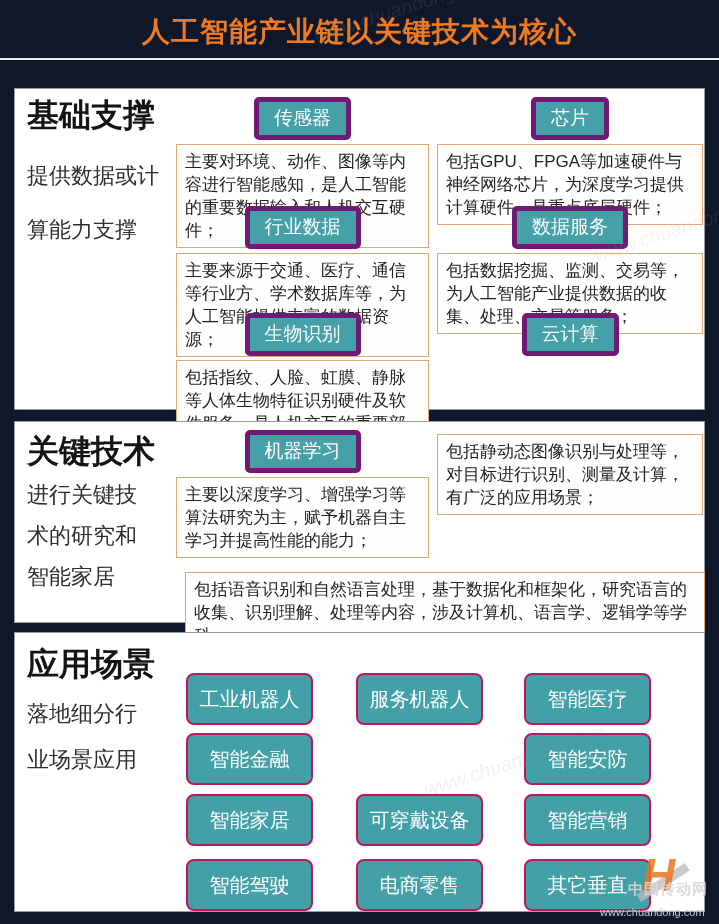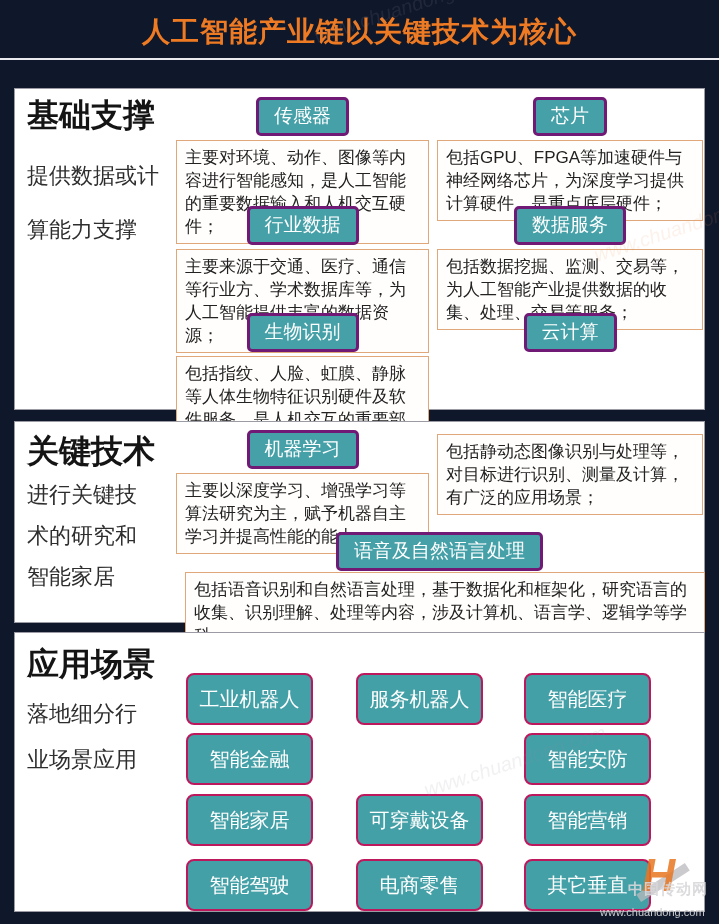--- a/index.html
+++ b/index.html
@@ -26,21 +26,21 @@
   .sub3 { top:58px; line-height:46px; }
 
   .item { position:absolute; }
   .colA { left:161px; width:253px; }
   .colB { left:422px; width:266px; }
   .rowT { top:8px; }
   .rowM { top:117px; }
   .rowB { top:224px; }
 
   .pill { display:table; margin:0 auto; background:#45a0a8; color:#fff; font-size:19px;
-    padding:3px 15px 4px; border-radius:5px; border:3px solid #701a75; white-space:nowrap; }
+    padding:3px 15px 4px; border-radius:5px; border:5px solid #701a75; white-space:nowrap; }
   .desc { margin-top:4px; background:#fffefc; border:1px solid #e0a87a; padding:5px 8px;
     font-size:17px; line-height:23px; color:#222; }
 
   .wide-wrap { position:absolute; left:161px; top:110px; width:527px; }
   .wide-desc-wrap { position:absolute; left:170px; top:146px; width:520px; }
 
   .app-btn { position:absolute; width:127px; height:52px; background:#44a0a7;
     border:2px solid #be185d; border-radius:8px; color:#fff; font-size:20px;
     display:flex; align-items:center; justify-content:center; white-space:nowrap; }
   .c1 { left:171px; } .c2 { left:341px; } .c3 { left:509px; }
@@ -110,23 +110,20 @@
     </div>
 
     <div class="item colA rowT">
       <div class="pill">机器学习</div>
       <div class="desc">主要以深度学习、增强学习等算法研究为主，赋予机器自主学习并提高性能的能力；</div>
     </div>
     <div class="item colB rowT">
       <div class="desc">包括静动态图像识别与处理等，对目标进行识别、测量及计算，有广泛的应用场景；</div>
     </div>
 
-    <div class="wide-wrap">
-      <div class="pill">语音及自然语言处理</div>
-    </div>
     <div class="wide-desc-wrap">
       <div class="desc">包括语音识别和自然语言处理，基于数据化和框架化，研究语言的收集、识别理解、处理等内容，涉及计算机、语言学、逻辑学等学科；</div>
     </div>
   </div>
 
   <div class="section" id="sec3">
     <div class="sec-title">应用场景</div>
     <div class="sec-sub sub3">
       <div>落地细分行</div>
       <div>业场景应用</div>

